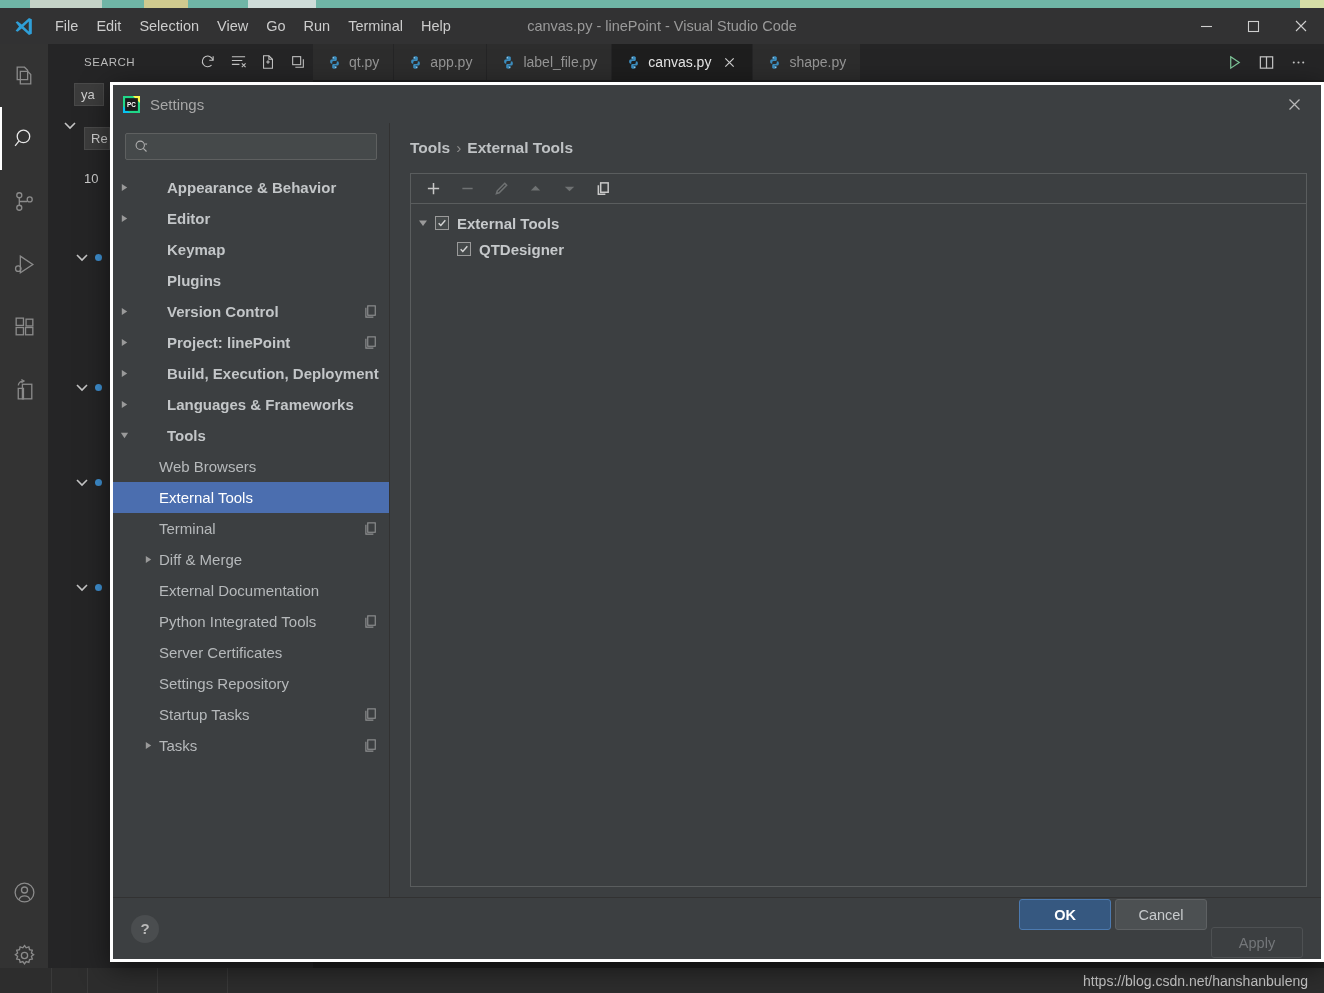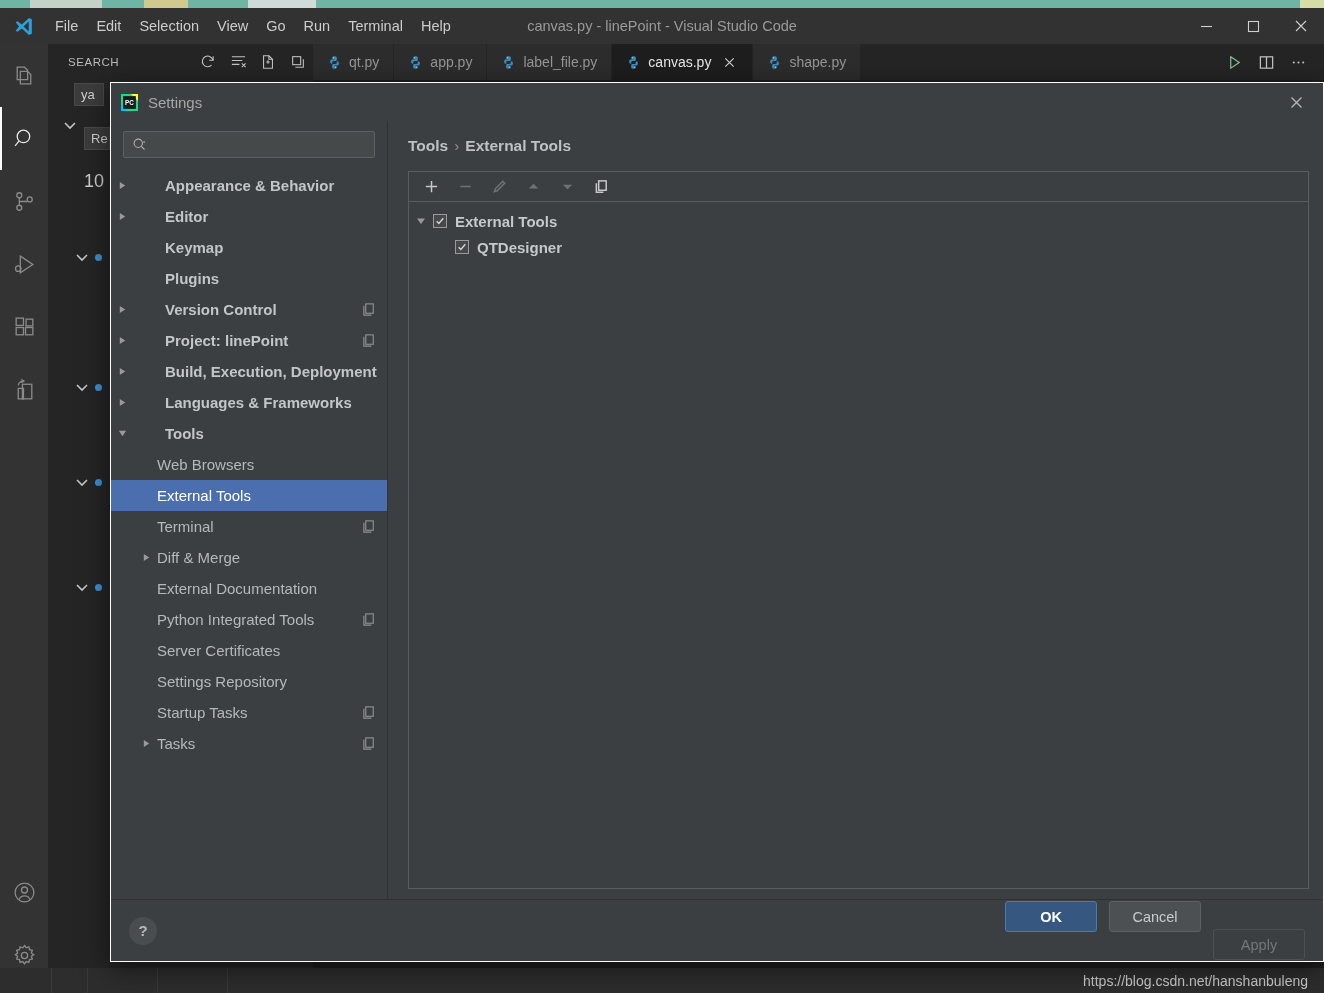--- a/index.html
+++ b/index.html
@@ -58,31 +58,31 @@
     content: ""; position: absolute; left: 0; top: 0; bottom: 0; width: 2px; background: #ffffff;
   }
   #act-bottom { margin-top: auto; padding-bottom: 6px; }
 
   
   #sidebar {
     position: absolute; left: 48px; top: 36px; width: 265px; bottom: 0;
     background: #252526;
   }
   #sb-head {
-    height: 35px; display: flex; align-items: center; padding-left: 20px; gap: 0;
+    height: 35px; display: flex; align-items: center; padding-left: 36px; gap: 0;
   }
   #sb-title { font-size: 11.5px; letter-spacing: .55px; color: #bbbbbb; flex: 1; }
   .sb-ico { width: 30px; height: 30px; display: flex; align-items: center; justify-content: center; }
   .sb-ico svg { stroke: #c5c5c5; fill: none; stroke-width: 1.2; }
   #sb-body { position: absolute; left: 0; right: 0; top: 35px; bottom: 0; }
   .sb-box {
     position: absolute; background: #3c3c3c; border: 1px solid #4a4a4a;
     color: #cfcfcf; font-size: 13px; padding: 3px 6px; overflow: hidden; white-space: nowrap;
   }
-  .sb-res { position: absolute; font-size: 18px; color: #cccccc; white-space: nowrap; }
+  .sb-res { position: absolute; font-size: 13px; color: #cccccc; white-space: nowrap; }
   .sb-res.link { color: #9aa7b5; text-decoration: underline; }
   .chev {
     position: absolute; width: 16px; height: 16px;
   }
   .chev svg { stroke: #c5c5c5; fill: none; stroke-width: 1.6; }
   .bdot {
     position: absolute; width: 7px; height: 7px; border-radius: 50%; background: #3e8fd0;
   }
 
   
@@ -119,21 +119,21 @@
   }
   .sb-seg { height: 25px; border-right: 1px solid #3a3a3a; }
   #watermark {
     margin-left: auto; padding-right: 16px; font-size: 14px; color: #c9c9c9;
     font-family: "Liberation Sans", sans-serif;
   }
 
   
   #settings {
     position: absolute; left: 110px; top: 82px; width: 1214px; height: 880px;
-    background: #14b8a6; border: 1px solid #ffffff;
+    background: #14b8a6; border: 3px solid #ffffff;
     box-shadow: 0 6px 26px rgba(0,0,0,.55);
     display: flex; flex-direction: column;
     font-family: "Liberation Sans", sans-serif;
   }
   #dlg-title {
     height: 38px; display: flex; align-items: center; padding: 0 10px; gap: 10px;
     background: #3c3f41; flex: none;
   }
   #pcicon { width: 17px; height: 17px; flex: none; }
   #dlg-title-text { font-size: 15px; color: #a7a7a7; flex: 1; }
@@ -205,21 +205,21 @@
   
   #dlg-footer {
     height: 62px; flex: none; display: flex; align-items: center;
     padding: 0 18px; border-top: 1px solid #323232; background: #3c3f41;
   }
   #help-btn {
     width: 28px; height: 28px; border-radius: 50%; background: #4a4d4f;
     display: flex; align-items: center; justify-content: center;
     color: #b9b9b9; font-size: 15px; font-weight: bold;
   }
-  #footer-btns { margin-left: auto; display: flex; gap: 12px; padding-left: 42px; }
+  #footer-btns { margin-left: auto; display: flex; gap: 4px; padding-left: 42px; }
   .dbtn {
     min-width: 92px; height: 31px; padding: 0 18px;
     border: 1px solid #5e6163; border-radius: 3px; background: #4c5052;
     color: #c8cbcd; font-size: 14.5px; font-family: "Liberation Sans", sans-serif;
     display: flex; align-items: center; justify-content: center;
   }
   .dbtn.primary { background: #365880; border-color: #4c7ab0; color: #ffffff; font-weight: bold; }
   .dbtn.disabled { color: #74777a; border-color: #4e5153; background: #43464800; margin-top: 28px; }
 </style>
 </head>

